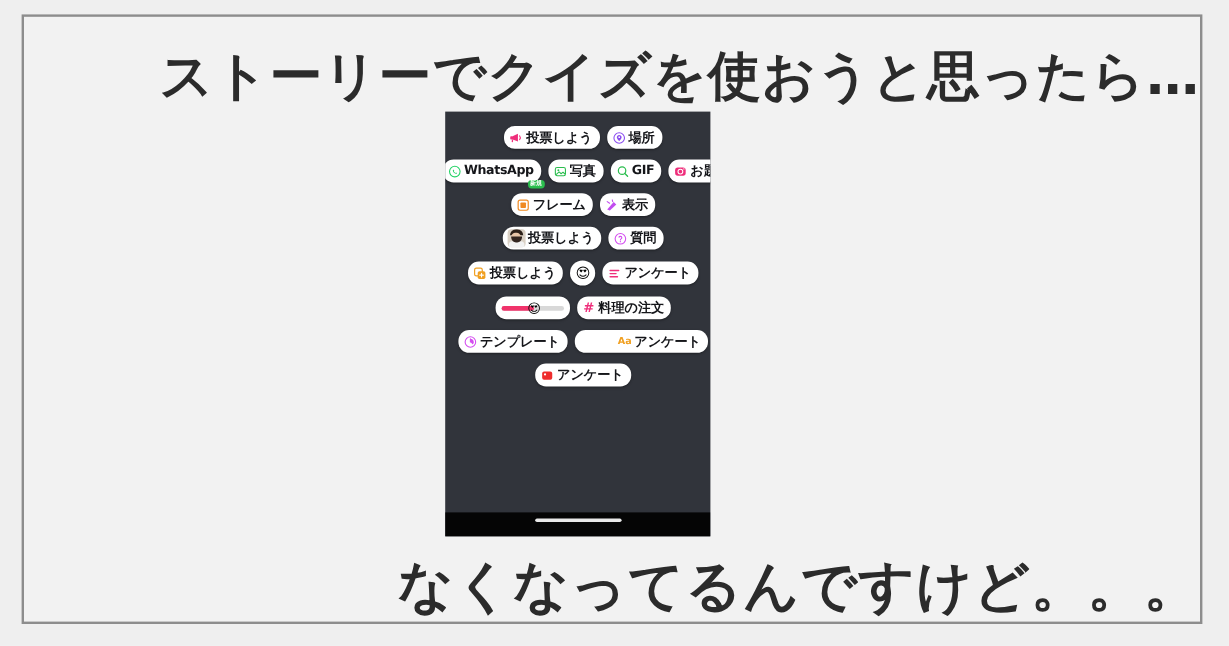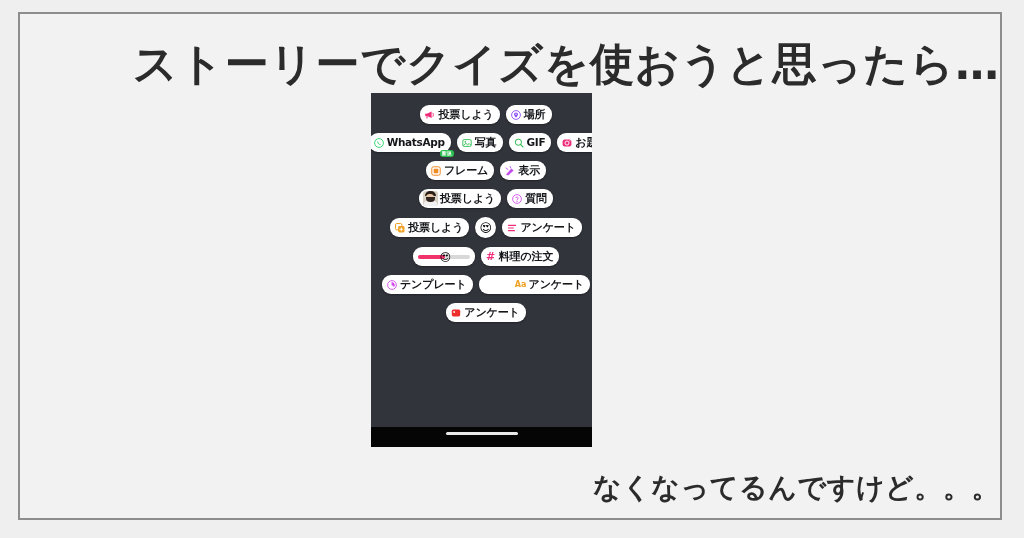--- a/index.html
+++ b/index.html
@@ -36,21 +36,21 @@
     letter-spacing: 0.02em;
     white-space: nowrap;
   }
   #caption-top {
     top: 21px;
     font-size: 44px;
     line-height: 58px;
   }
   #caption-bottom {
     top: 447px;
-    font-size: 28px;
+    font-size: 46px;
     line-height: 54px;
   }
 
   
   #phone {
     position: absolute;
     left: 351px;
     top: 79px;
     width: 221px;
     height: 354px;

